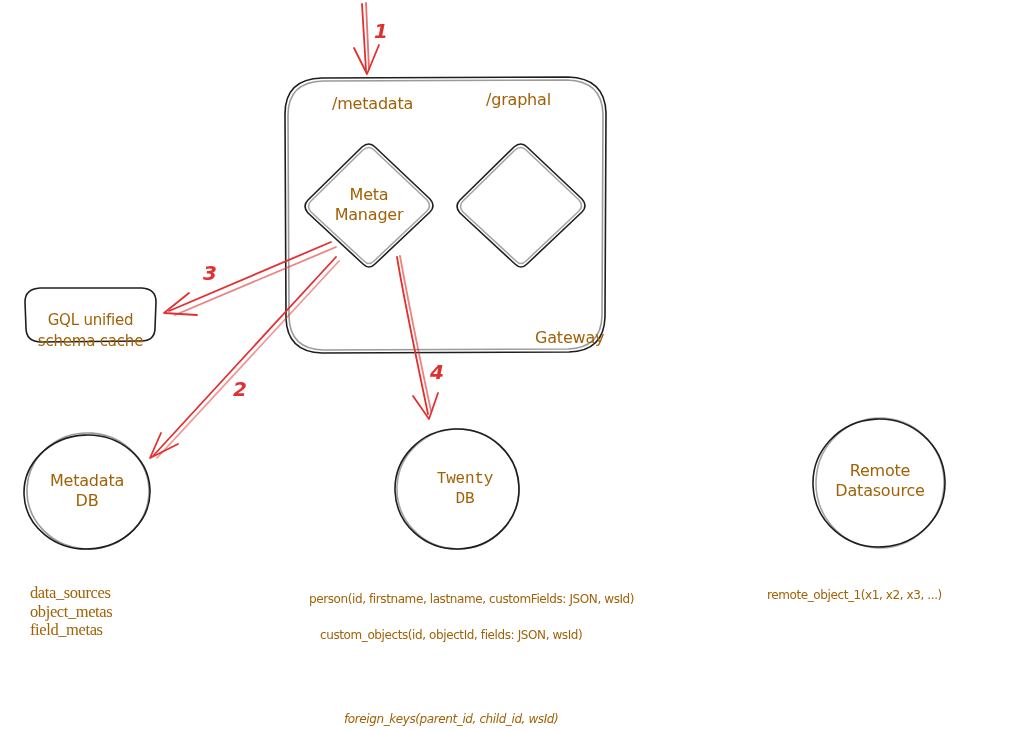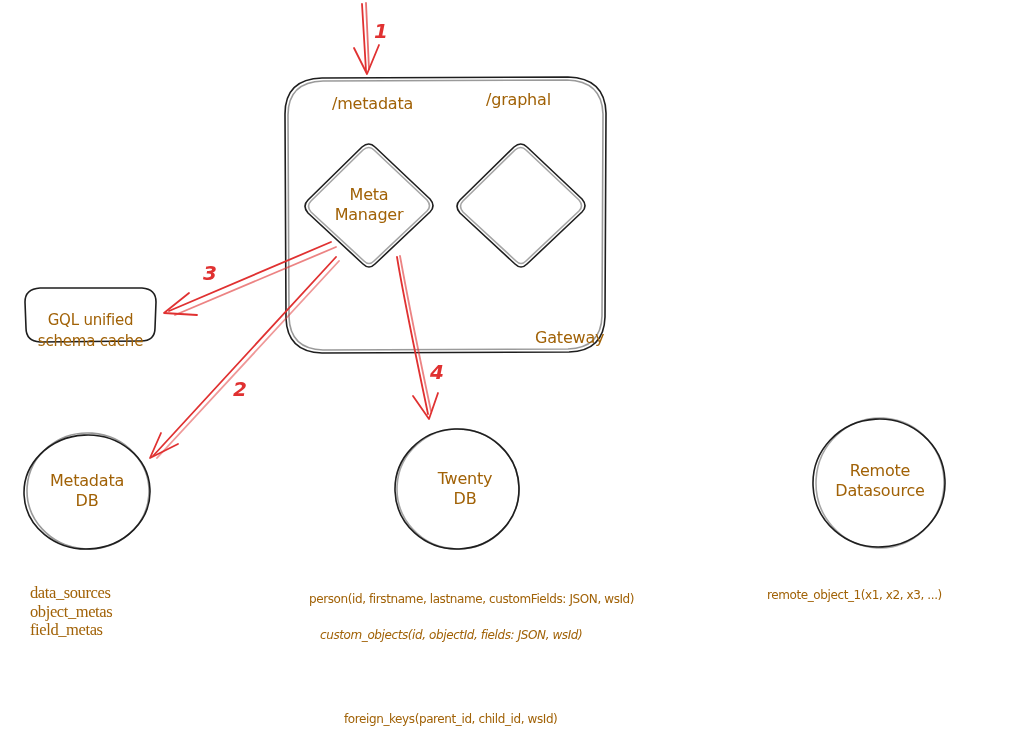--- a/index.html
+++ b/index.html
@@ -95,26 +95,26 @@
   <div class="lbl route" style="left:486px;top:90px;">/graphal</div>
   <div class="lbl center" style="left:309px;top:185px;width:120px;">Meta
 Manager</div>
   <div class="lbl" style="left:535px;top:328px;">Gateway</div>
 
   <div class="lbl center" style="left:25px;top:310px;width:131px;font-size:15px;line-height:21px;">GQL unified
 schema cache</div>
 
   <div class="lbl center" style="left:27px;top:471px;width:120px;">Metadata
 DB</div>
-  <div class="lbl center" style="left:397px;top:469px;width:136px;">Twenty
+  <div class="lbl center" style="left:397px;top:469px;width:136px;font-family:Liberation Mono, monospace;">Twenty
 DB</div>
   <div class="lbl center" style="left:810px;top:461px;width:140px;">Remote
 Datasource</div>
 
   <div class="lbl schema" style="left:30px;top:584px;font-size:16.5px;font-family:Liberation Serif, serif;">data_sources
 object_metas
 field_metas</div>
   <div class="lbl schema" style="left:309px;top:590px;">person(id, firstname, lastname, customFields: JSON, wsId)</div>
-  <div class="lbl schema" style="left:320px;top:626px;font-style:italic;">custom_objects(id, objectId, fields: JSON, wsId)</div>
+  <div class="lbl schema" style="left:320px;top:626px;">custom_objects(id, objectId, fields: JSON, wsId)</div>
   <div class="lbl schema" style="left:767px;top:586px;">remote_object_1(x1, x2, x3, ...)</div>
-  <div class="lbl schema" style="left:344px;top:710px;">foreign_keys(parent_id, child_id, wsId)</div>
+  <div class="lbl schema" style="left:344px;top:710px;font-style:italic;">foreign_keys(parent_id, child_id, wsId)</div>
 
 </div>
 
 </body></html>

